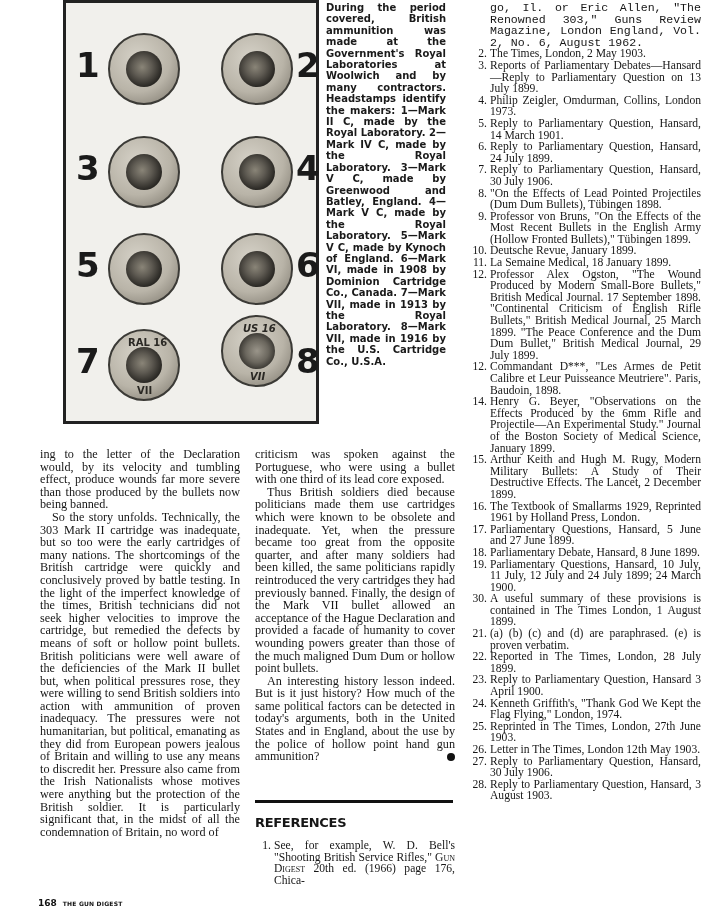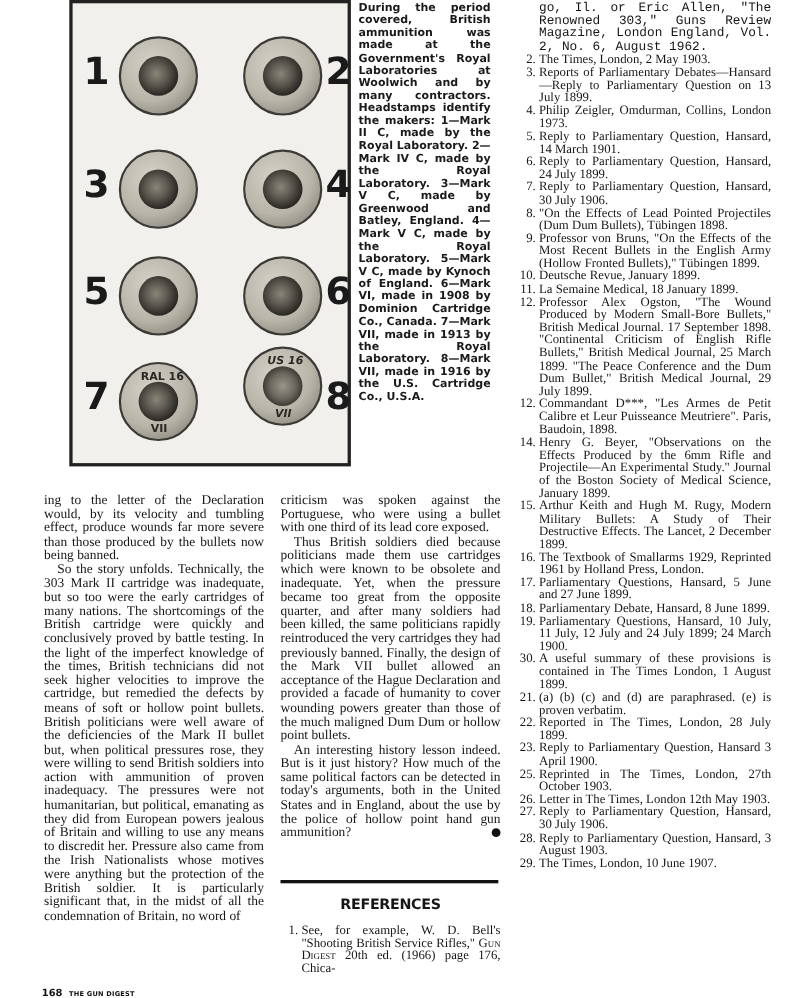--- a/index.html
+++ b/index.html
@@ -26,21 +26,21 @@
   
   .col { position: absolute; font-size: 12.2px; line-height: 12.6px; text-align: justify; }
   .col p { margin: 0; }
   .col p.indent { text-indent: 12px; }
   .col-left { left: 40px; top: 448px; width: 200px; }
   .col-mid { left: 255px; top: 448px; width: 200px; }
 
   .end-mark { display: inline-block; width: 8px; height: 8px; background: #111; border-radius: 50%; float: right; margin-top: 3px; }
 
   .rule { position: absolute; left: 255px; top: 800px; width: 198px; height: 3px; background: #111; }
-  .ref-heading { position: absolute; left: 255px; top: 815px; width: 200px; text-align: center;
+  .ref-heading { position: absolute; left: 255px; top: 815px; width: 200px; 
                  font-family: "DejaVu Sans", sans-serif; font-weight: bold; font-size: 13px; letter-spacing: -0.3px; }
 
   .refs { position: absolute; font-size: 11.6px; line-height: 11.6px; margin: 0; padding: 0; list-style: none; }
   .refs li { position: relative; padding-left: 19px; text-align: justify; }
   .refs li .rn { position: absolute; left: 0; top: 0; width: 16px; text-align: right; }
   .refs-mid { left: 255px; top: 840px; width: 200px; }
   .refs-right { left: 470px; top: 2px; width: 231px; }
   .refs-right li { padding-left: 20px; }
   .refs-right li .rn { width: 17px; }
   .refs-right li.cont { padding-left: 20px; font-family: Liberation Mono, monospace; }
@@ -134,22 +134,22 @@
     <li><span class="rn">14.</span><span>Henry G. Beyer, "Observations on the Effects Produced by the 6mm Rifle and Projectile—An Experimental Study." Journal of the Boston Society of Medical Science, January 1899.</span></li>
     <li><span class="rn">15.</span><span>Arthur Keith and Hugh M. Rugy, Modern Military Bullets: A Study of Their Destructive Effects. The Lancet, 2 December 1899.</span></li>
     <li><span class="rn">16.</span><span>The Textbook of Smallarms 1929, Reprinted 1961 by Holland Press, London.</span></li>
     <li><span class="rn">17.</span><span>Parliamentary Questions, Hansard, 5 June and 27 June 1899.</span></li>
     <li><span class="rn">18.</span><span>Parliamentary Debate, Hansard, 8 June 1899.</span></li>
     <li><span class="rn">19.</span><span>Parliamentary Questions, Hansard, 10 July, 11 July, 12 July and 24 July 1899; 24 March 1900.</span></li>
     <li><span class="rn">30.</span><span>A useful summary of these provisions is contained in The Times London, 1 August 1899.</span></li>
     <li><span class="rn">21.</span><span>(a) (b) (c) and (d) are paraphrased. (e) is proven verbatim.</span></li>
     <li><span class="rn">22.</span><span>Reported in The Times, London, 28 July 1899.</span></li>
     <li><span class="rn">23.</span><span>Reply to Parliamentary Question, Hansard 3 April 1900.</span></li>
-    <li><span class="rn">25.</span><span>Reprinted in The Times, London, 27th October 1903.</span></li>
+    <li><span class="rn">24.</span><span>Kenneth Griffith's, "Thank God We Kept the Flag Flying," London, 1974.</span></li>
+    <li><span class="rn">25.</span><span>Reprinted in The Times, London, 27th June 1903.</span></li>
     <li><span class="rn">26.</span><span>Letter in The Times, London 12th May 1903.</span></li>
     <li><span class="rn">27.</span><span>Reply to Parliamentary Question, Hansard, 30 July 1906.</span></li>
     <li><span class="rn">28.</span><span>Reply to Parliamentary Question, Hansard, 3 August 1903.</span></li>
-    <li><span class="rn">29.</span><span>The Times, London, 10 June 1907.</span></li>
   </ul>
 
 <div class="folio">
   <span class="pg">168</span><span class="pub">THE GUN DIGEST</span>
 </div>
 
 </body></html>

